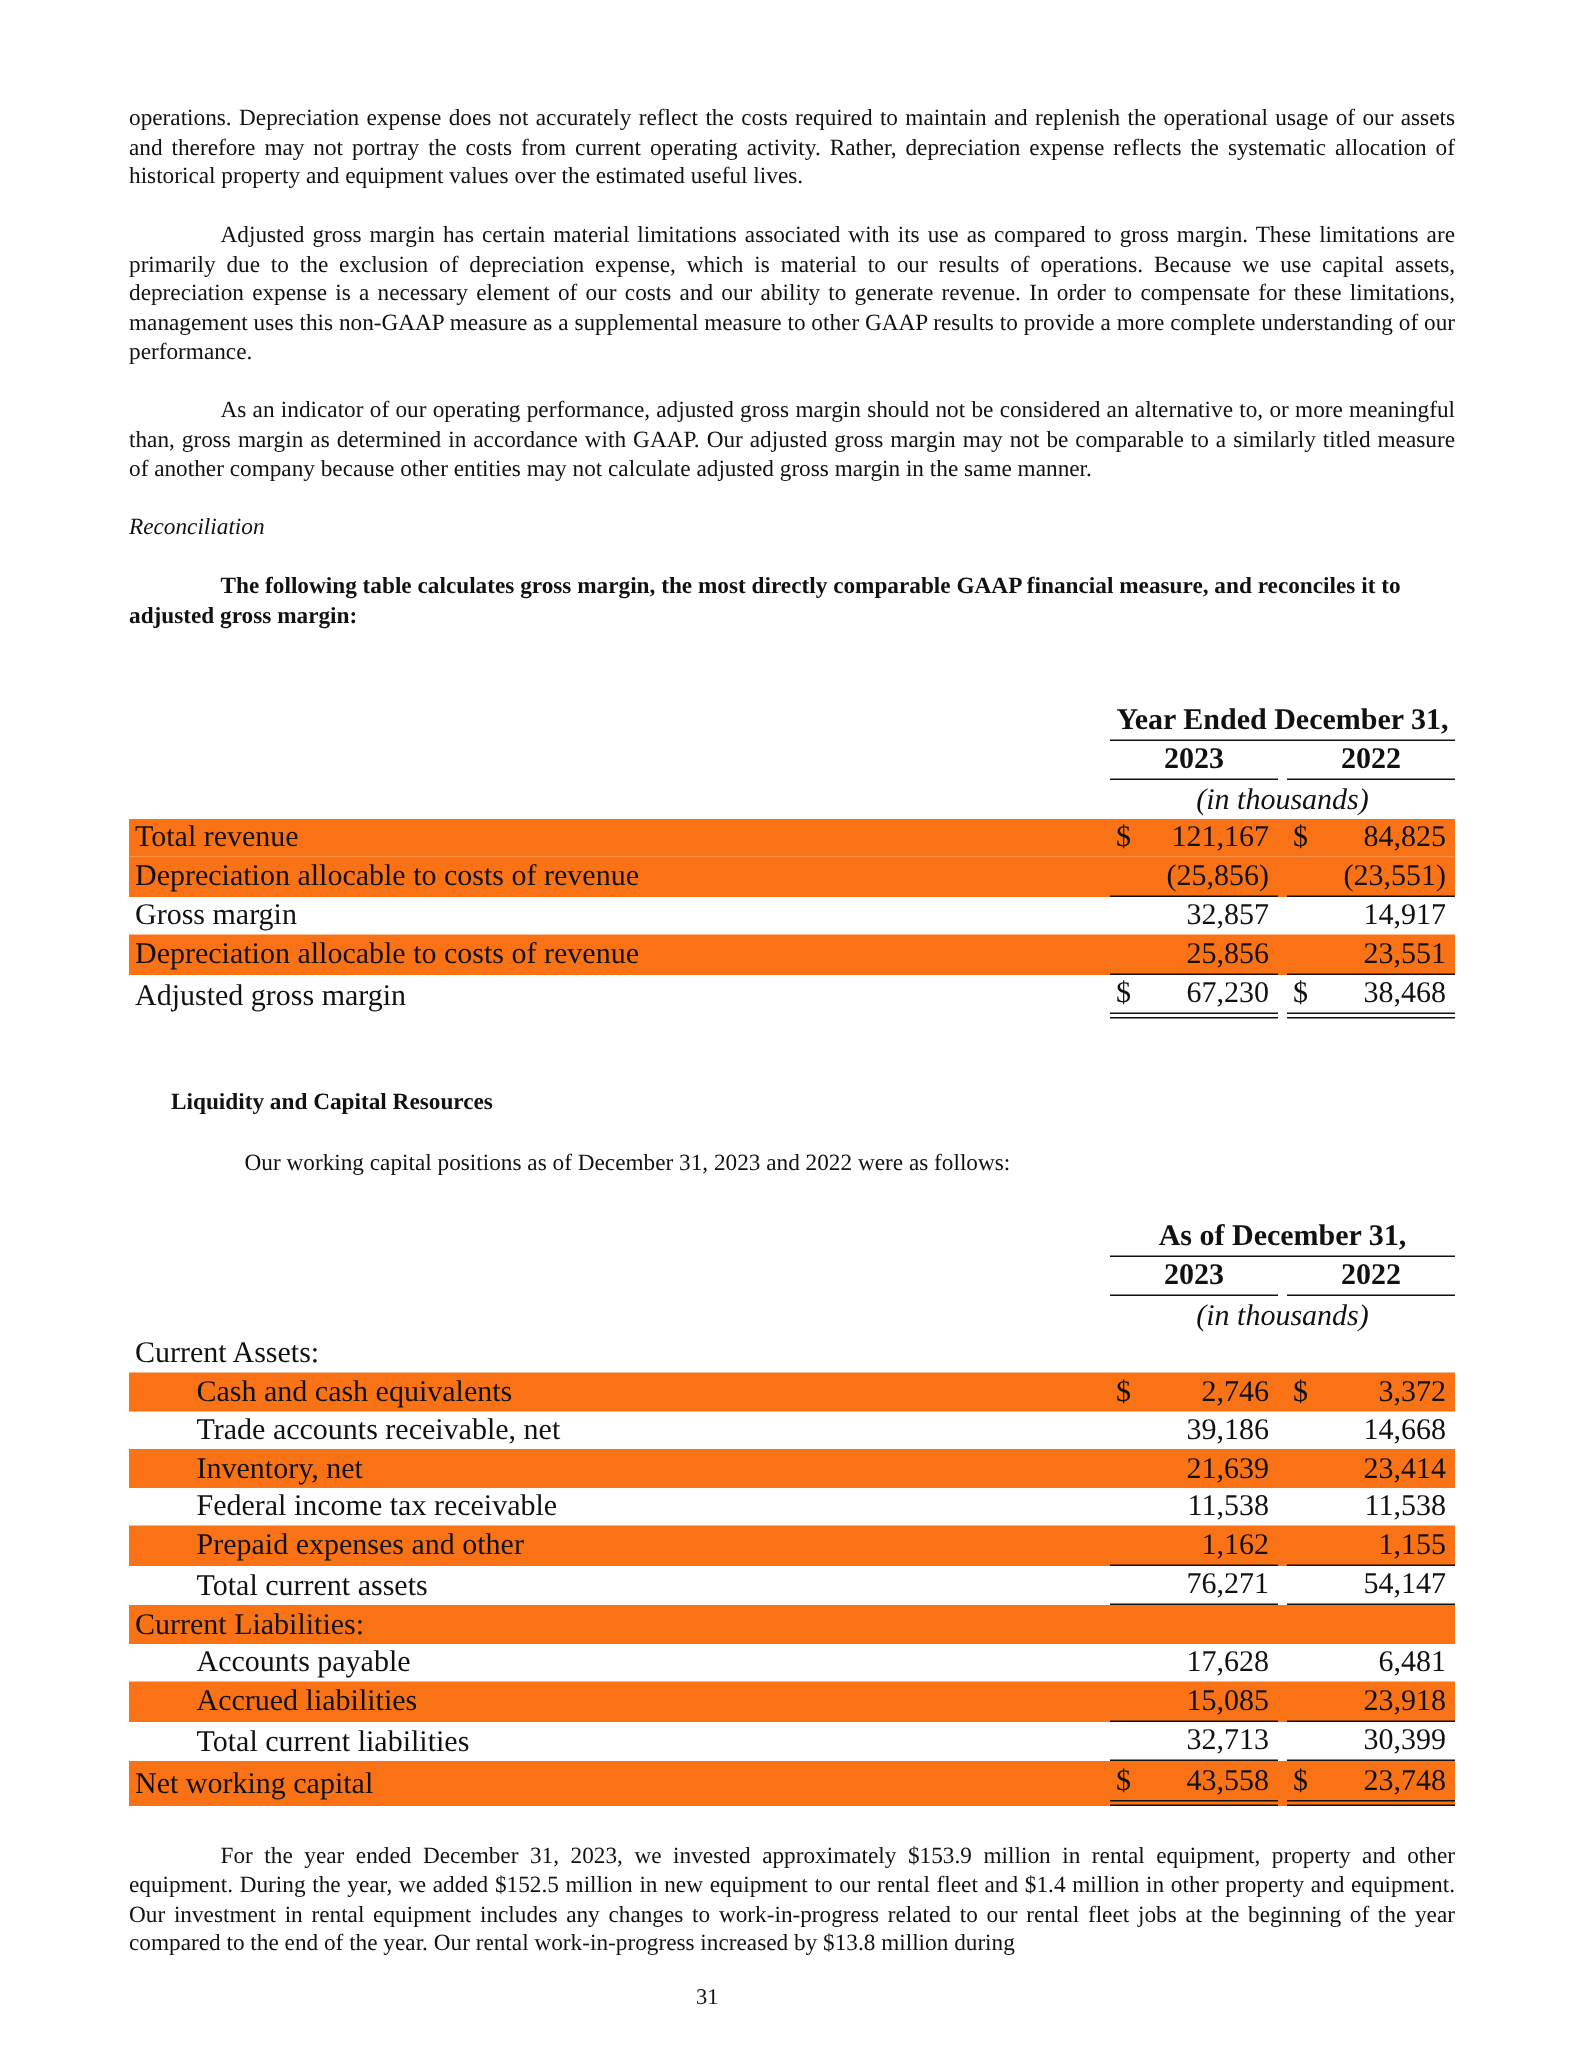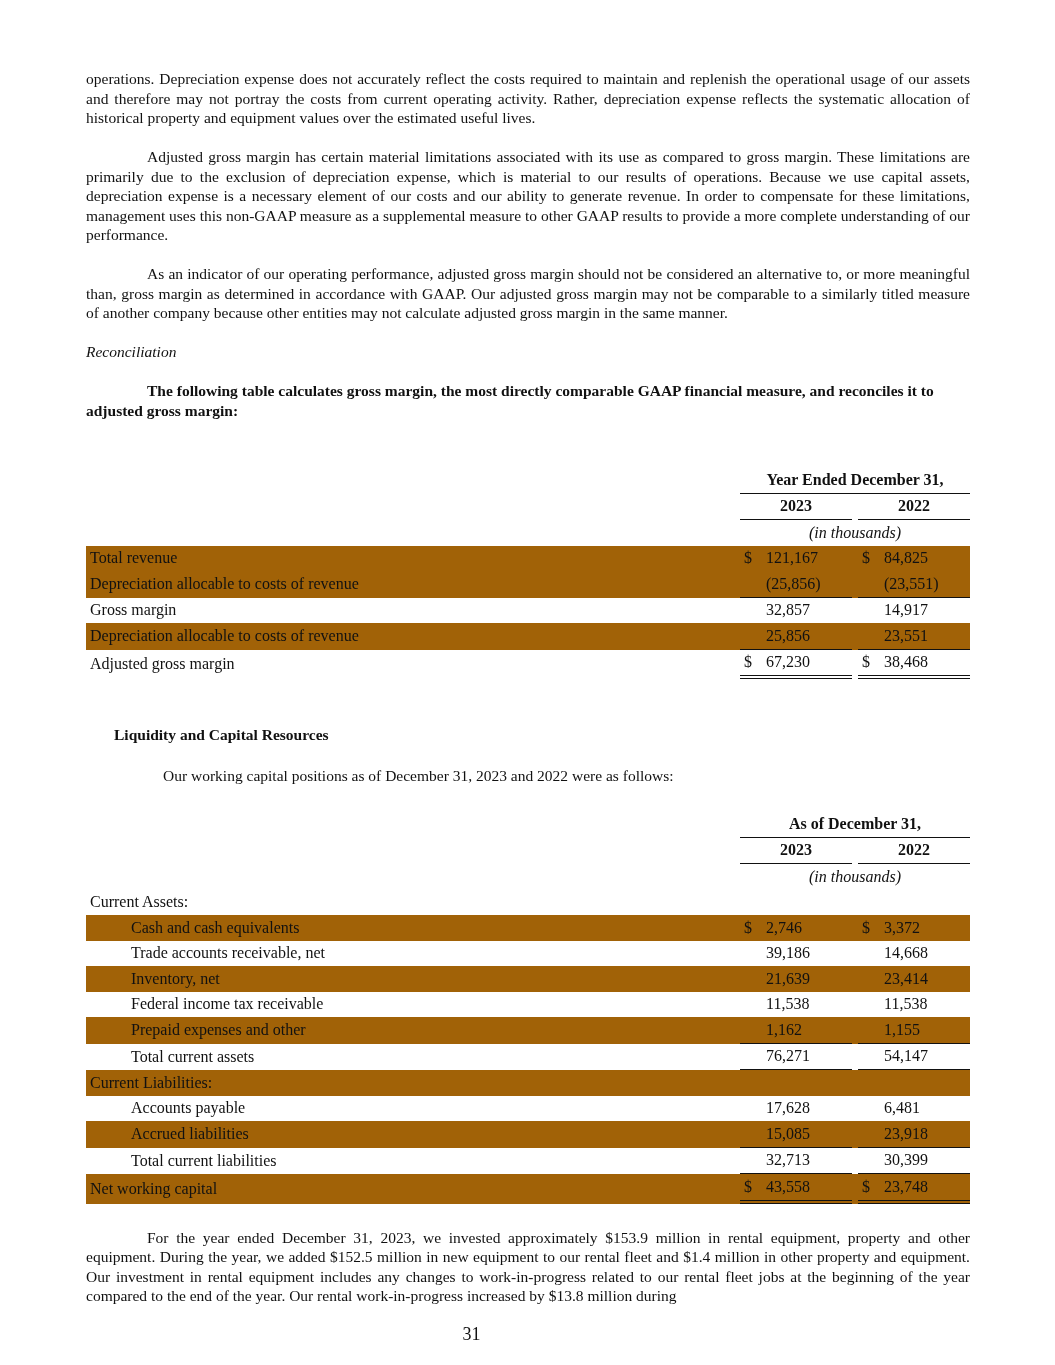--- a/index.html
+++ b/index.html
@@ -7,35 +7,35 @@
     width: 1055px; height: 1365px; position: relative; overflow: hidden;
     font-family: "Liberation Serif", serif; color: #111; font-size: 15.5px;
   }
   .page { position: absolute; left: 86px; top: 69px; width: 884px; }
   p { margin: 0; text-align: justify; line-height: 19.5px; }
   .indent { text-indent: 61px; }
   .gap { margin-top: 19.5px; }
   .italic { font-style: italic; }
   .bold { font-weight: bold; }
 
-  table.fin { border-collapse: separate; border-spacing: 0; width: 884px; font-size: 16px; }
+  table.fin { border-collapse: separate; border-spacing: 0; width: 884px; font-size: 20px; }
   table.fin td { padding: 0; height: 25.5px; line-height: 18px; vertical-align: middle; }
-  .shade td { background: #a16207; }
+  .shade td { background: #f97316; }
   .lbl { padding-left: 4px !important; }
   .lbl2 { padding-left: 45px !important; }
   .dol { width: 22px; text-align: left; padding-left: 4px !important; }
-  .num { width: 80px; text-align: left; padding-right: 6px !important; }
+  .num { width: 80px; text-align: right; padding-right: 6px !important; }
   .gapcol { width: 6px; }
   .hdr-top td { font-weight: bold; text-align: center; height: 22px; }
   .hdr-year td { font-weight: bold; text-align: center; height: 22px; }
   .hdr-unit td { font-style: italic; text-align: center; height: 22px; }
   .bb { border-bottom: 1.5px solid #111; }
   .dbl { border-bottom: 4px double #111; }
 
-  .footer { position: absolute; top: 1324px; left: 0; width: 943px; text-align: center; font-size: 18px; }
+  .footer { position: absolute; top: 1324px; left: 0; width: 943px; text-align: center; font-size: 15px; }
 </style>
 </head>
 <body>
 
 <div class="page">
   <p>operations. Depreciation expense does not accurately reflect the costs required to maintain and replenish the operational usage of our assets and therefore may not portray the costs from current operating activity. Rather, depreciation expense reflects the systematic allocation of historical property and equipment values over the estimated useful lives.</p>
   <p class="indent gap">Adjusted gross margin has certain material limitations associated with its use as compared to gross margin. These limitations are primarily due to the exclusion of depreciation expense, which is material to our results of operations. Because we use capital assets, depreciation expense is a necessary element of our costs and our ability to generate revenue. In order to compensate for these limitations, management uses this non-GAAP measure as a supplemental measure to other GAAP results to provide a more complete understanding of our performance.</p>
   <p class="indent gap">As an indicator of our operating performance, adjusted gross margin should not be considered an alternative to, or more meaningful than, gross margin as determined in accordance with GAAP. Our adjusted gross margin may not be comparable to a similarly titled measure of another company because other entities may not calculate adjusted gross margin in the same manner.</p>
   <p class="italic gap">Reconciliation</p>
   <p class="indent gap" style="text-align:left;font-weight:bold;">The following table calculates gross margin, the most directly comparable GAAP financial measure, and reconciles it to adjusted gross margin:</p>

